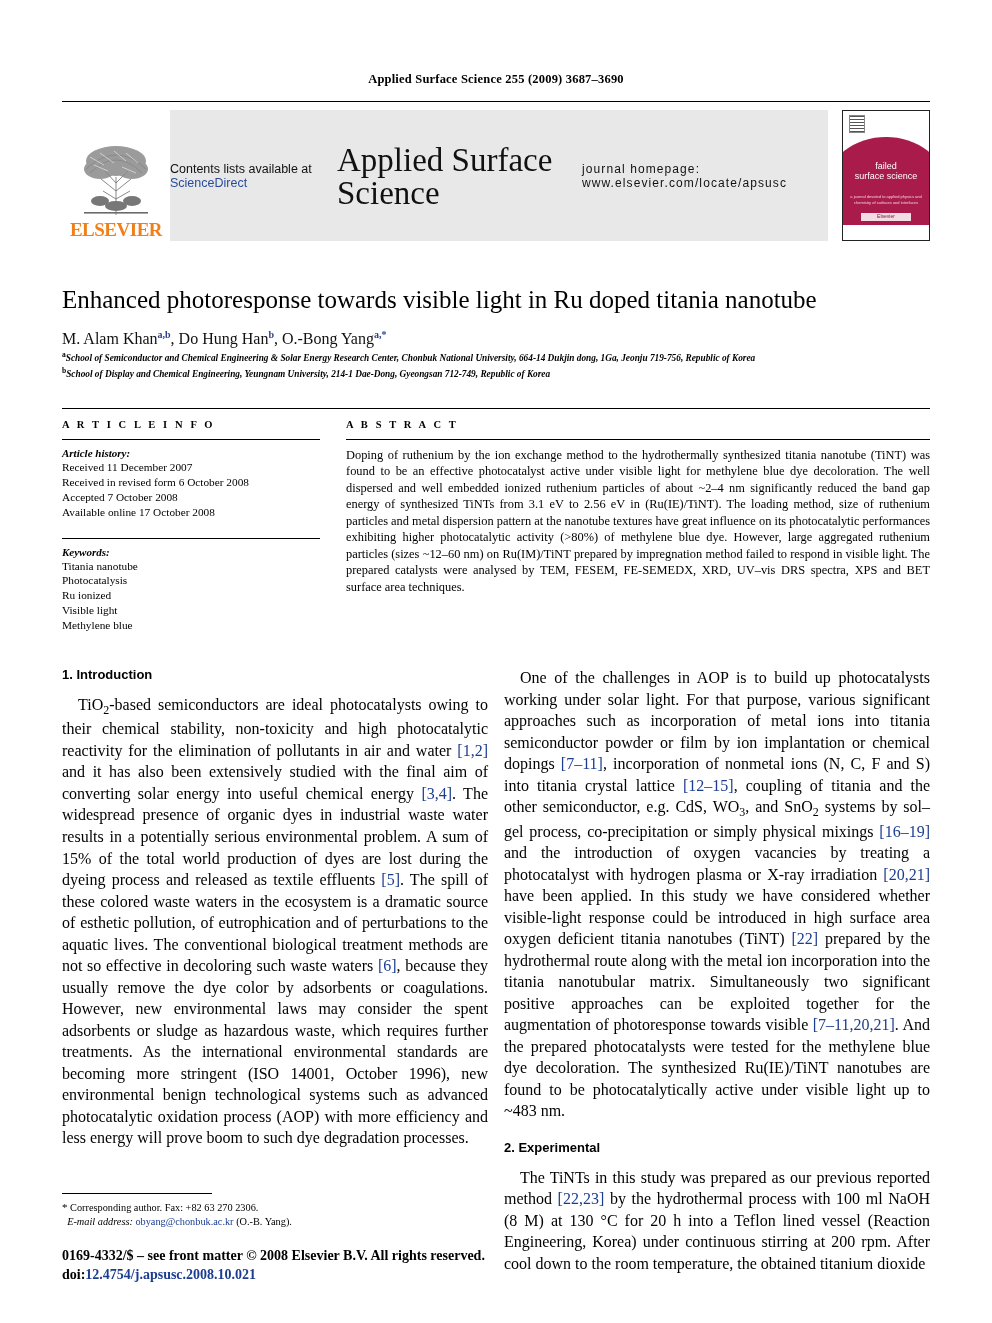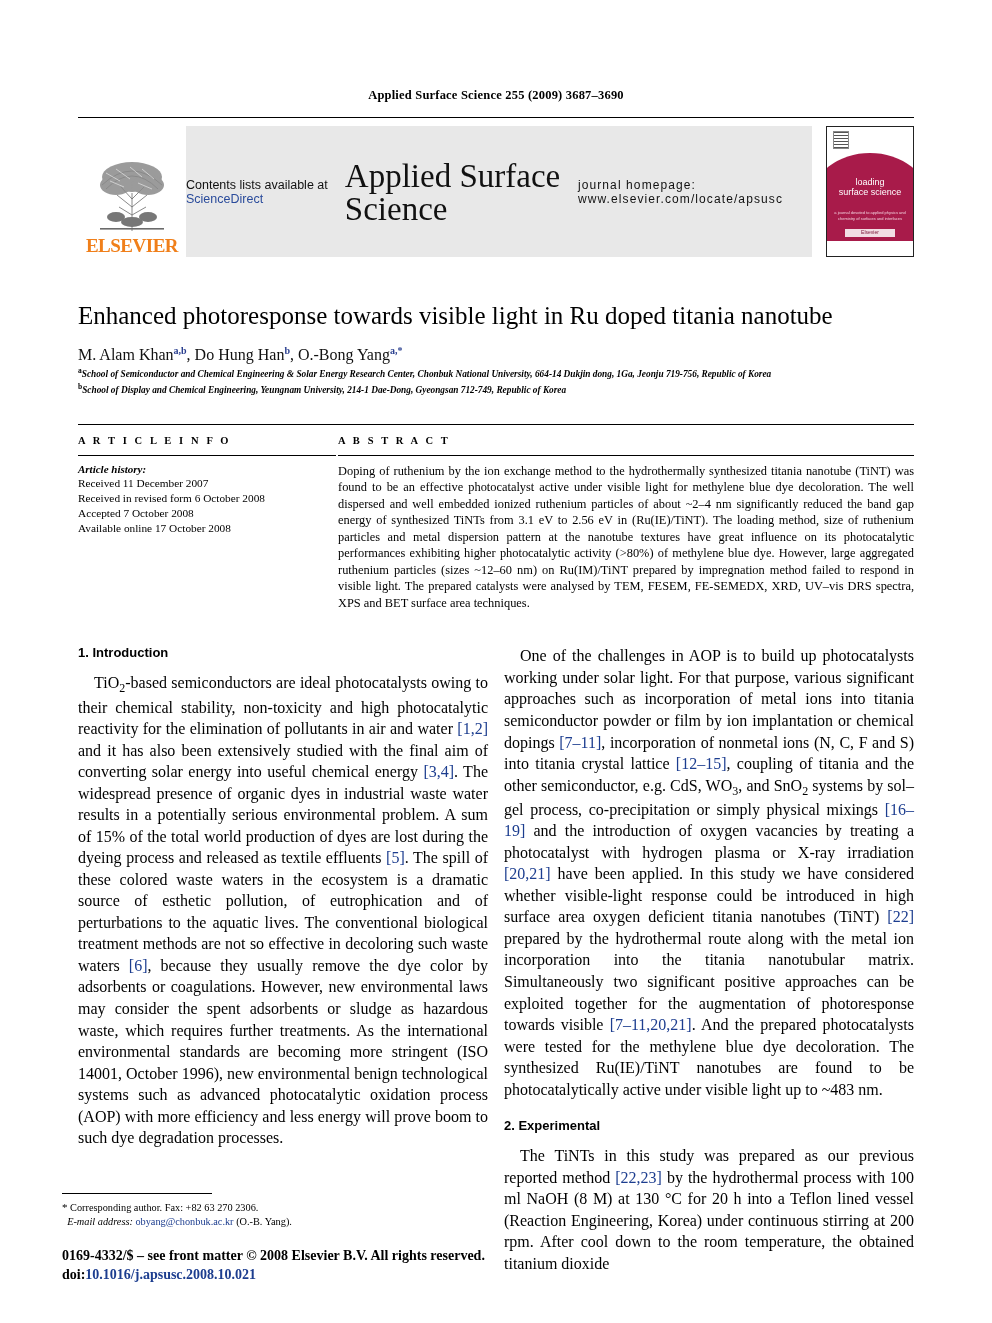--- a/index.html
+++ b/index.html
@@ -12,21 +12,21 @@
     height: 1323px;
     font-family: "Liberation Serif", serif;
     color: #000000;
     position: relative;
     overflow: hidden;
   }
   .page {
     position: relative;
     width: 992px;
     height: 1323px;
-    padding: 16px;
+    padding: 0;
     box-sizing: border-box;
   }
 
   
   .running-head {
     text-align: center;
     font-size: 12.5px;
     font-weight: bold;
     letter-spacing: 0.2px;
     padding-top: 72px;
@@ -190,21 +190,21 @@
     font-style: normal;
     font-size: 7.5px;
   }
 
   
   .info-wrap {
     margin: 26px 62px 0 62px;
     border-top: 1.2px solid #000;
     padding-top: 10px;
     display: flex;
-    gap: 2px;
+    gap: 26px;
   }
   .col-info {
     flex: 0 0 258px;
     width: 258px;
   }
   .col-abstract {
     flex: 1 1 auto;
   }
   .sec-label {
     font-family: "Liberation Serif", serif;
@@ -341,21 +341,21 @@
       <div class="journal-name">Applied Surface Science</div>
       <div class="homepage-line">journal homepage: www.elsevier.com/locate/apsusc</div>
     </div>
 
     <div class="cover-thumb">
       <div class="cover-top">
         <div class="cover-mini-logo"></div>
       </div>
       <div class="cover-arc"></div>
       <div class="cover-body">
-        <div>loading</div>
+        <div>failed</div>
         <div>surface science</div>
         <div class="cover-sub">a journal devoted to applied physics and chemistry of surfaces and interfaces</div>
         <div class="cover-foot">Elsevier</div>
       </div>
     </div>
   </div>
 
   <div class="title-block">
     <h1 class="paper-title">Enhanced photoresponse towards visible light in Ru doped titania nanotube</h1>
 
@@ -375,20 +375,29 @@
 
     <div class="col-info">
       <div class="sec-label">A R T I C L E  I N F O</div>
       <div class="rule"></div>
       <div class="info-head">Article history:</div>
       <div class="info-line">Received 11 December 2007</div>
       <div class="info-line">Received in revised form 6 October 2008</div>
       <div class="info-line">Accepted 7 October 2008</div>
       <div class="info-line">Available online 17 October 2008</div>
 
+      <div class="kw-block">
+        <div class="rule"></div>
+        <div class="info-head">Keywords:</div>
+        <div class="info-line">Titania nanotube</div>
+        <div class="info-line">Photocatalysis</div>
+        <div class="info-line">Ru ionized</div>
+        <div class="info-line">Visible light</div>
+        <div class="info-line">Methylene blue</div>
+      </div>
     </div>
 
     <div class="col-abstract">
       <div class="sec-label">A B S T R A C T</div>
       <div class="rule"></div>
       <p class="abstract-text">Doping of ruthenium by the ion exchange method to the hydrothermally synthesized titania nanotube (TiNT) was found to be an effective photocatalyst active under visible light for methylene blue dye decoloration. The well dispersed and well embedded ionized ruthenium particles of about ~2–4 nm significantly reduced the band gap energy of synthesized TiNTs from 3.1 eV to 2.56 eV in (Ru(IE)/TiNT). The loading method, size of ruthenium particles and metal dispersion pattern at the nanotube textures have great influence on its photocatalytic performances exhibiting higher photocatalytic activity (&gt;80%) of methylene blue dye. However, large aggregated ruthenium particles (sizes ~12–60 nm) on Ru(IM)/TiNT prepared by impregnation method failed to respond in visible light. The prepared catalysts were analysed by TEM, FESEM, FE-SEMEDX, XRD, UV–vis DRS spectra, XPS and BET surface area techniques.</p>
     </div>
   </div>
 
   <div class="body-wrap">
@@ -409,17 +418,17 @@
       <span class="star">*</span>
       <span>Corresponding author. Fax: +82 63 270 2306.</span>
     </div>
     <div class="footnote-line">
       &nbsp;&nbsp;<em>E-mail address:</em>
       <span class="link">obyang@chonbuk.ac.kr</span>
       <span>(O.-B. Yang).</span>
     </div>
     <div class="issn-block">
       <div>0169-4332/$ – see front matter © 2008 Elsevier B.V. All rights reserved.</div>
-      <div><span>doi:</span><span class="doi-link">10.1016/j.apsusc.2008.10.021</span></div>
+      <div><span>doi:</span><span class="doi-link">12.4754/j.apsusc.2008.10.021</span></div>
     </div>
   </div>
 
 </div>
 
 </body></html>

